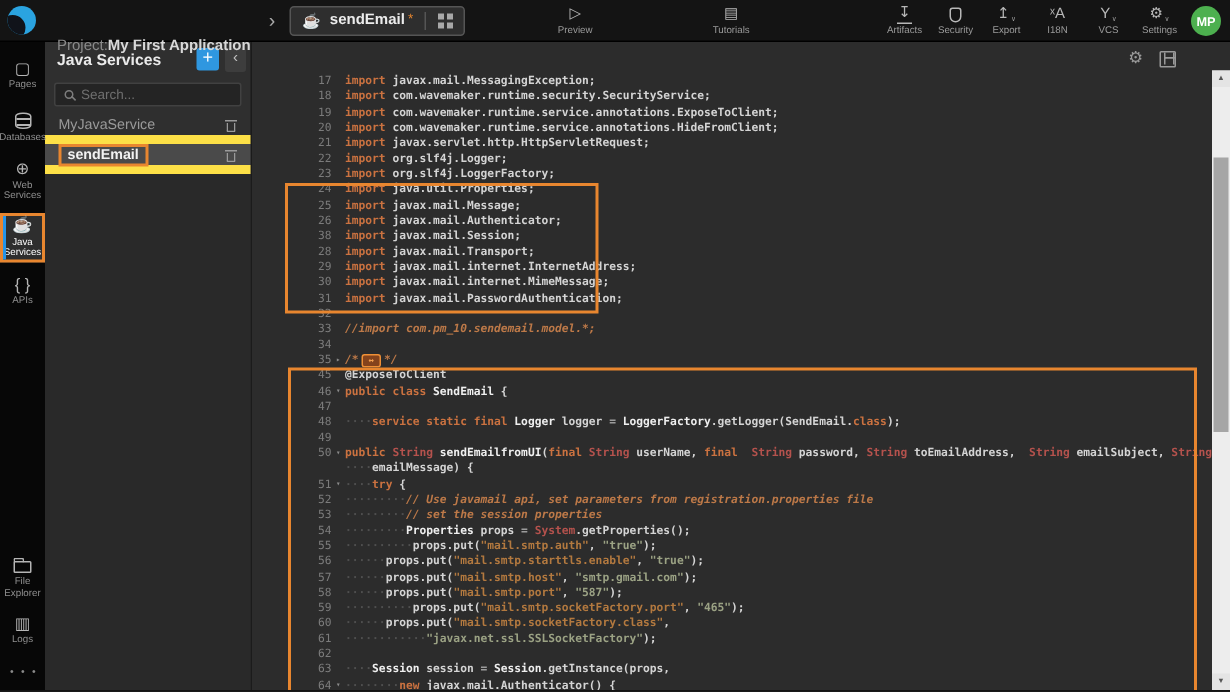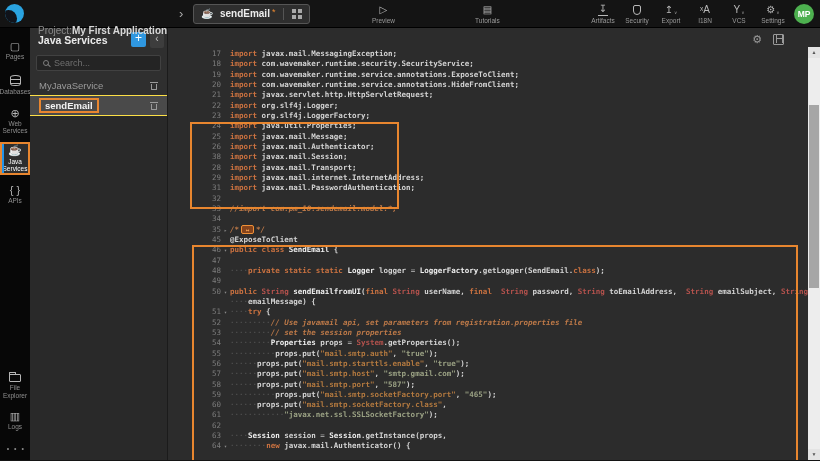--- a/index.html
+++ b/index.html
@@ -78,21 +78,21 @@
   .collapse-btn { width:14px; height:16px; background:#3d3d3d; color:#c0c0c0; font-size:10px;
                   line-height:14px; text-align:center; border-radius:2px; }
   .search-wrap { margin:6px 6px 5px 6px; height:16px; background:#242424; border:1px solid #414141;
                  border-radius:2px; display:flex; align-items:center; padding:0 6px; gap:5px; }
   .icon-search { width:6px; height:6px; border:1px solid #7d7d7d; border-radius:50%;
                  position:relative; flex:none; }
   .icon-search::after { content:''; position:absolute; width:4px; height:1px; background:#7d7d7d;
                         transform:rotate(45deg); right:-3px; bottom:-1px; }
   .search-ph { font-size:9px; color:#6f6f6f; }
   .svc-row { height:20px; display:flex; align-items:center; padding:0 9px;
-             border-bottom:1px solid #fde047; font-size:9.5px; color:#9a9a9a; }
+             border-bottom:6px solid #fde047; font-size:9.5px; color:#9a9a9a; }
   .svc-row:first-of-type { border-top:1px solid #3a3a3a; }
   .svc-row.selected { background:#4a4a4a; color:#fff; }
   .svc-row.selected .svc-name { border:2px solid #e8862f; padding:0px 4px; font-weight:bold;
                                 color:#f2f2f2; }
   .icon-trash { position:relative; width:8px; height:9px; margin-left:auto; flex:none; }
   .icon-trash::before { content:''; position:absolute; top:1px; left:0; right:0; height:1px;
                         background:#9a9a9a; }
   .icon-trash::after { content:''; position:absolute; top:3px; left:1px; right:1px; bottom:0;
                        border:1px solid #9a9a9a; border-top:none; border-radius:0 0 1px 1px; }
   .panel-fill { flex:1; background:#292929; }
@@ -327,20 +327,25 @@
           <span class="ln">28</span>
           <span class="fa"></span>
           <span class="ctext"><span class="k">import</span><span class="p"> javax.mail.Transport;</span></span>
         </div>
         <div class="crow">
           <span class="ln">29</span>
           <span class="fa"></span>
           <span class="ctext"><span class="k">import</span><span class="p"> javax.mail.internet.InternetAddress;</span></span>
         </div>
         <div class="crow">
+          <span class="ln">30</span>
+          <span class="fa"></span>
+          <span class="ctext"><span class="k">import</span><span class="p"> javax.mail.internet.MimeMessage;</span></span>
+        </div>
+        <div class="crow">
           <span class="ln">31</span>
           <span class="fa"></span>
           <span class="ctext"><span class="k">import</span><span class="p"> javax.mail.PasswordAuthentication;</span></span>
         </div>
         <div class="crow">
           <span class="ln">32</span>
           <span class="fa"></span>
           <span class="ctext"></span>
         </div>
         <div class="crow">
@@ -369,21 +374,21 @@
           <span class="ctext"><span class="k">public class</span><span class="b"> SendEmail</span><span class="p"> {</span></span>
         </div>
         <div class="crow">
           <span class="ln">47</span>
           <span class="fa"></span>
           <span class="ctext"></span>
         </div>
         <div class="crow">
           <span class="ln">48</span>
           <span class="fa"></span>
-          <span class="ctext"><span class="d">····</span><span class="k">private static static</span><span class="p"> </span><span class="b">Logger</span><span class="p"> logger </span><span class="o">=</span><span class="p"> </span><span class="b">LoggerFactory</span><span class="p">.getLogger(SendEmail.</span><span class="k">class</span><span class="p">);</span></span>
+          <span class="ctext"><span class="d">····</span><span class="k">service static final</span><span class="p"> </span><span class="b">Logger</span><span class="p"> logger </span><span class="o">=</span><span class="p"> </span><span class="b">LoggerFactory</span><span class="p">.getLogger(SendEmail.</span><span class="k">class</span><span class="p">);</span></span>
         </div>
         <div class="crow">
           <span class="ln">49</span>
           <span class="fa"></span>
           <span class="ctext"></span>
         </div>
         <div class="crow">
           <span class="ln">50</span>
           <span class="fa">▾</span>
           <span class="ctext"><span class="k">public</span><span class="p"> </span><span class="t">String</span><span class="p"> </span><span class="b">sendEmailfromUI</span><span class="p">(</span><span class="k">final</span><span class="p"> </span><span class="t">String</span><span class="p"> userName, </span><span class="k">final</span><span class="p">  </span><span class="t">String</span><span class="p"> password, </span><span class="t">String</span><span class="p"> toEmailAddress,  </span><span class="t">String</span><span class="p"> emailSubject, </span><span class="t">String</span></span>

